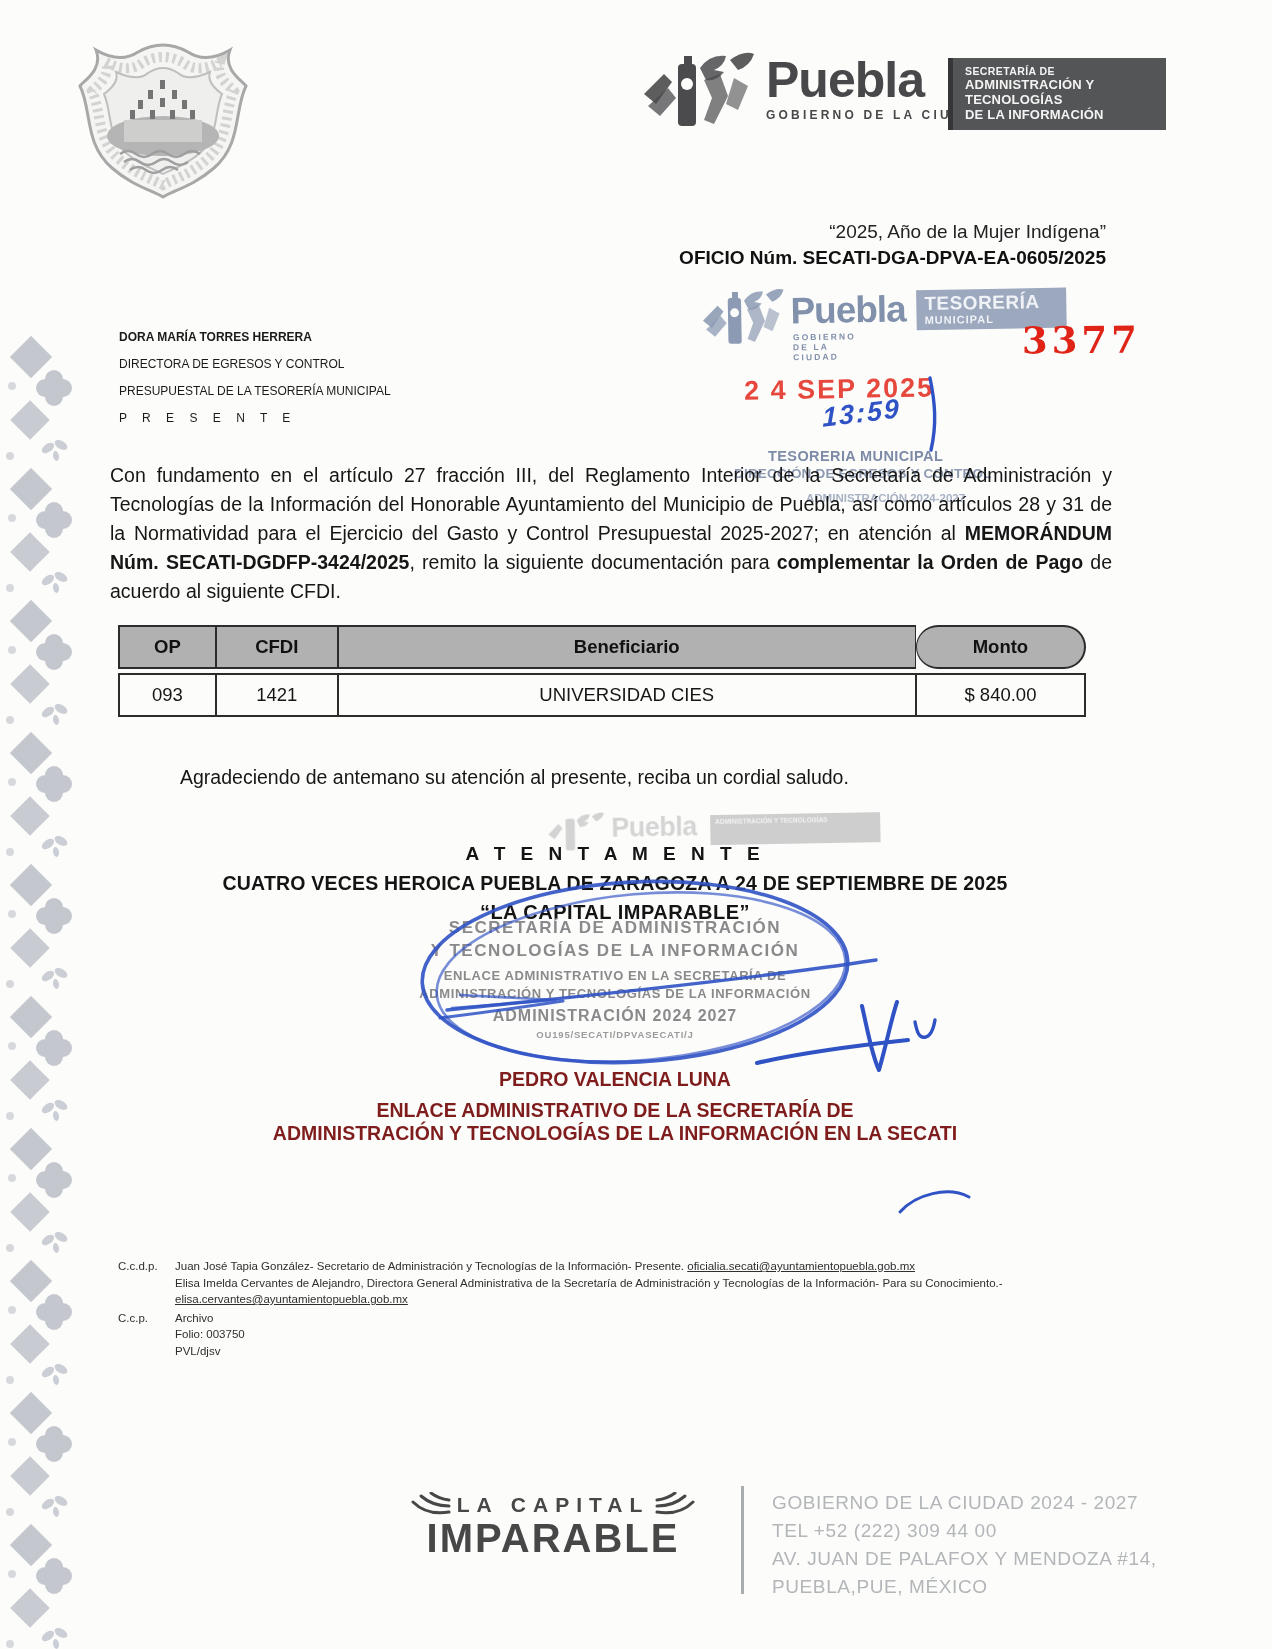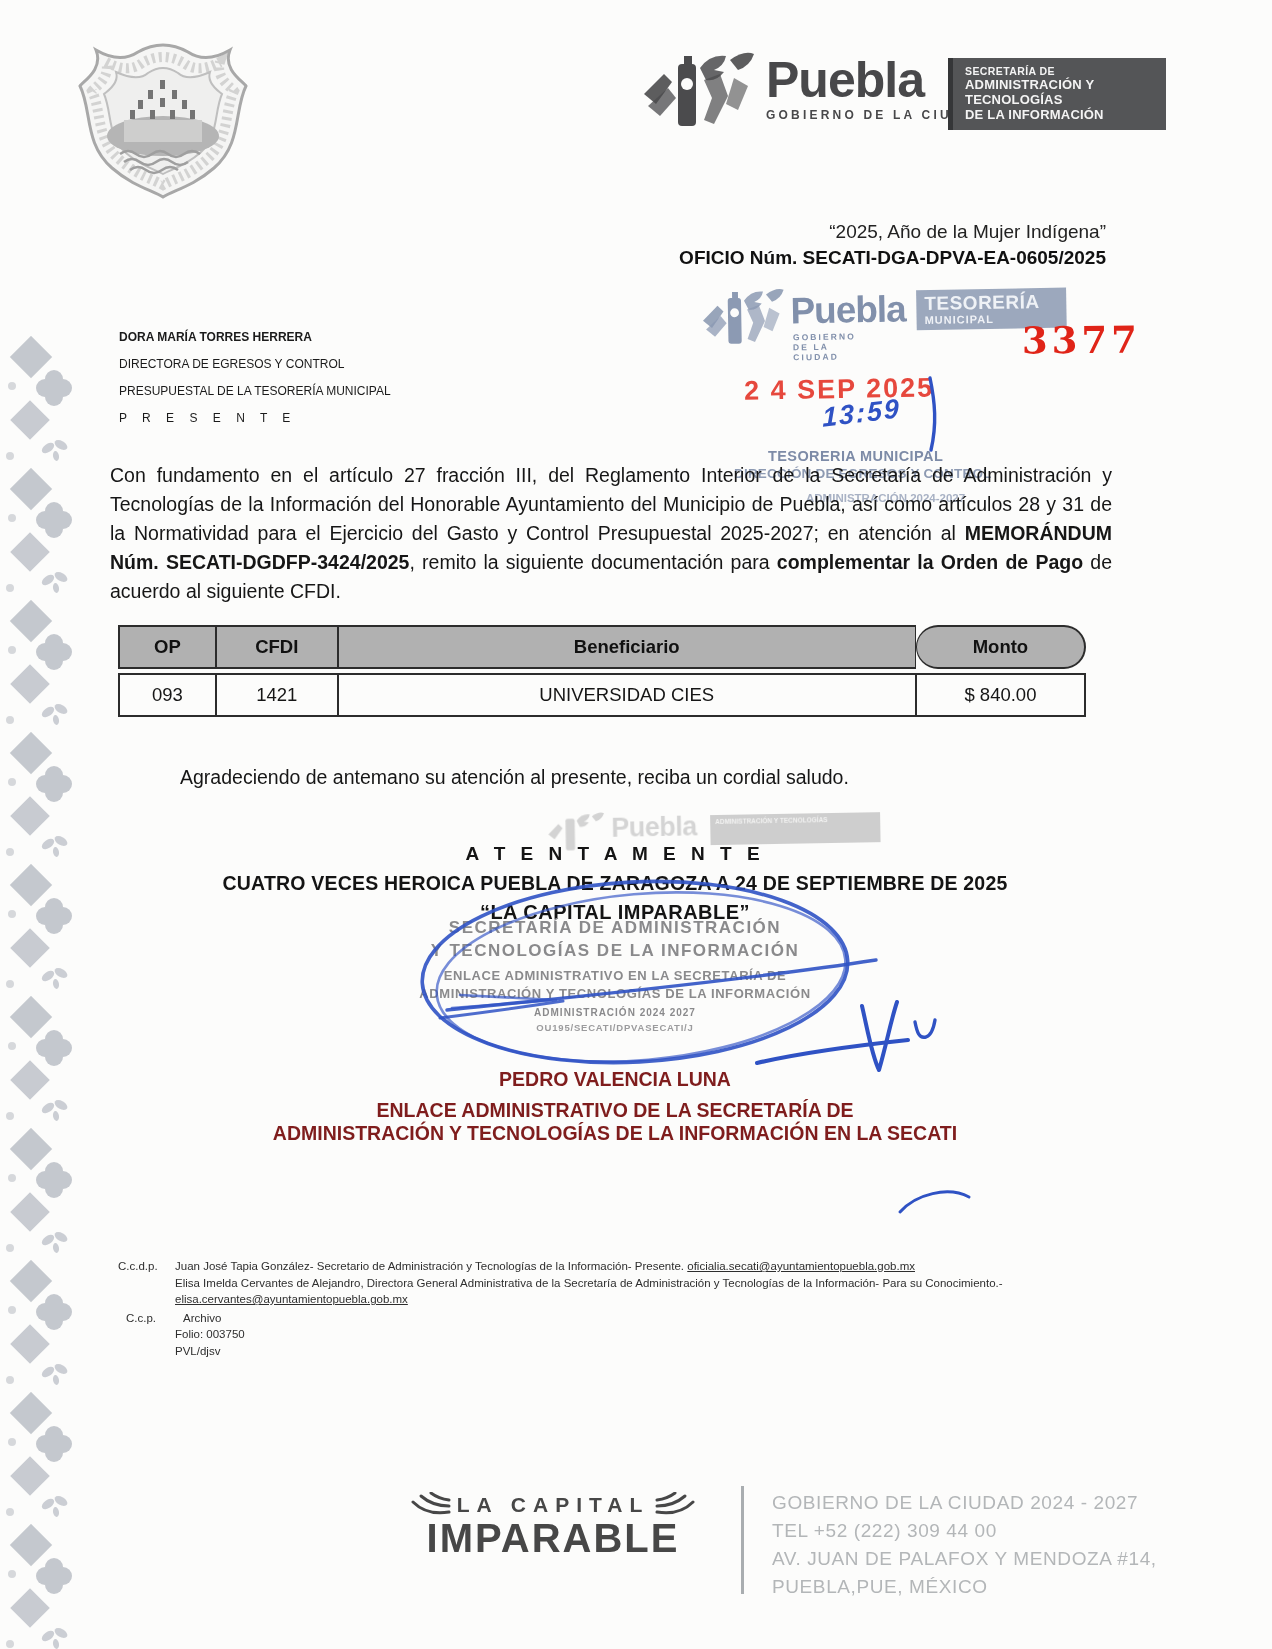--- a/index.html
+++ b/index.html
@@ -93,39 +93,39 @@
   .ghost-word { position:absolute; left:66px; top:2px; font-size:27px; font-weight:800; color:#6f6f71; letter-spacing:-.5px; }
   .ghost-box { position:absolute; left:165px; top:6px; width:170px; height:30px; background:#5a5a5c; color:#ddd;
                font-size:6.5px; font-weight:bold; padding:3px 5px; line-height:8px; }
 
   
   .sig-stamp { left:110px; top:918px; width:1010px; text-align:center; color:#8a8a8c; font-weight:bold; }
   .sig-stamp .s1 { font-size:17px; letter-spacing:1.5px; }
   .sig-stamp .s2 { font-size:17px; letter-spacing:1.5px; margin-top:3px; }
   .sig-stamp .s3 { font-size:13px; margin-top:7px; letter-spacing:.6px; }
   .sig-stamp .s4 { font-size:13px; margin-top:3px; letter-spacing:.6px; }
-  .sig-stamp .s5 { font-size:10px; margin-top:6px; letter-spacing:1px; }
+  .sig-stamp .s5 { font-size:16px; margin-top:6px; letter-spacing:1px; }
   .sig-stamp .s6 { font-size:9.5px; margin-top:4px; letter-spacing:.8px; color:#9b9b9d; }
 
   
   .signatory { left:110px; top:1068px; width:1010px; text-align:center; font-weight:bold; color:#7f1d1d; }
   .signatory .nm { font-size:19.5px; }
   .signatory .t1 { font-size:19.5px; margin-top:8px; }
   .signatory .t2 { font-size:19.5px; }
 
   
   .ink { left:0; top:0; pointer-events:none; }
 
   
   .cc-block { left:118px; top:1258px; width:1060px; font-size:11.5px; line-height:16.5px; color:#2e2e2e; }
   .cc-row { display:flex; }
   .cc-label { width:57px; flex:none; }
   .cc-text a, .cc-text .mail { color:#2e2e2e; text-decoration:underline; }
   .cc-indent { padding-left:57px; }
-  .ccp-gap { margin-top:2px;margin-left:8px; }
+  .ccp-gap { margin-top:2px; }
 
   
   .footer-logo { left:398px; top:1492px; width:310px; text-align:center; color:#474747; }
   .flogo-top { display:flex; align-items:center; justify-content:center; gap:6px; }
   .flogo-capital { font-size:21px; font-weight:800; letter-spacing:7px; }
   .flogo-imparable { font-size:40px; font-weight:800; letter-spacing:2px; margin-top:-2px; }
   .footer-divider { left:741px; top:1486px; width:3px; height:108px; background:#a9adb0; }
   .footer-info { left:772px; top:1489px; font-size:19px; line-height:28px; color:#b3b6b8; letter-spacing:.6px; }
 </style>
 </head>

